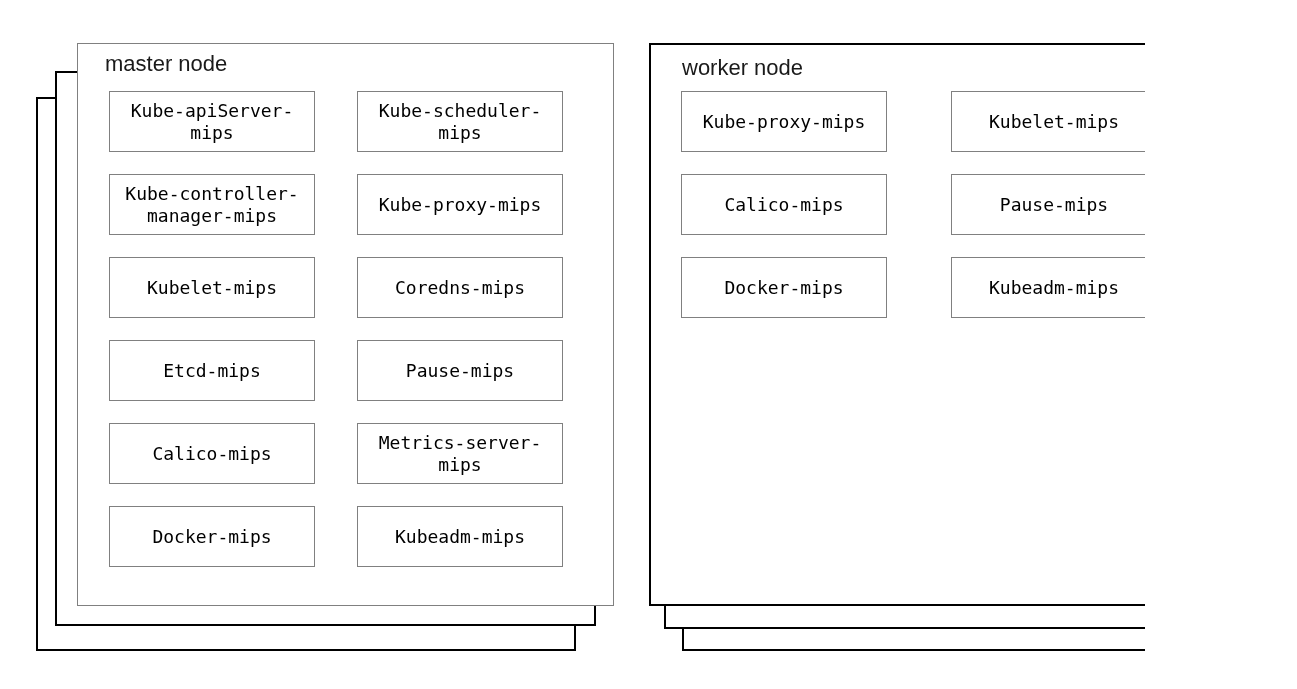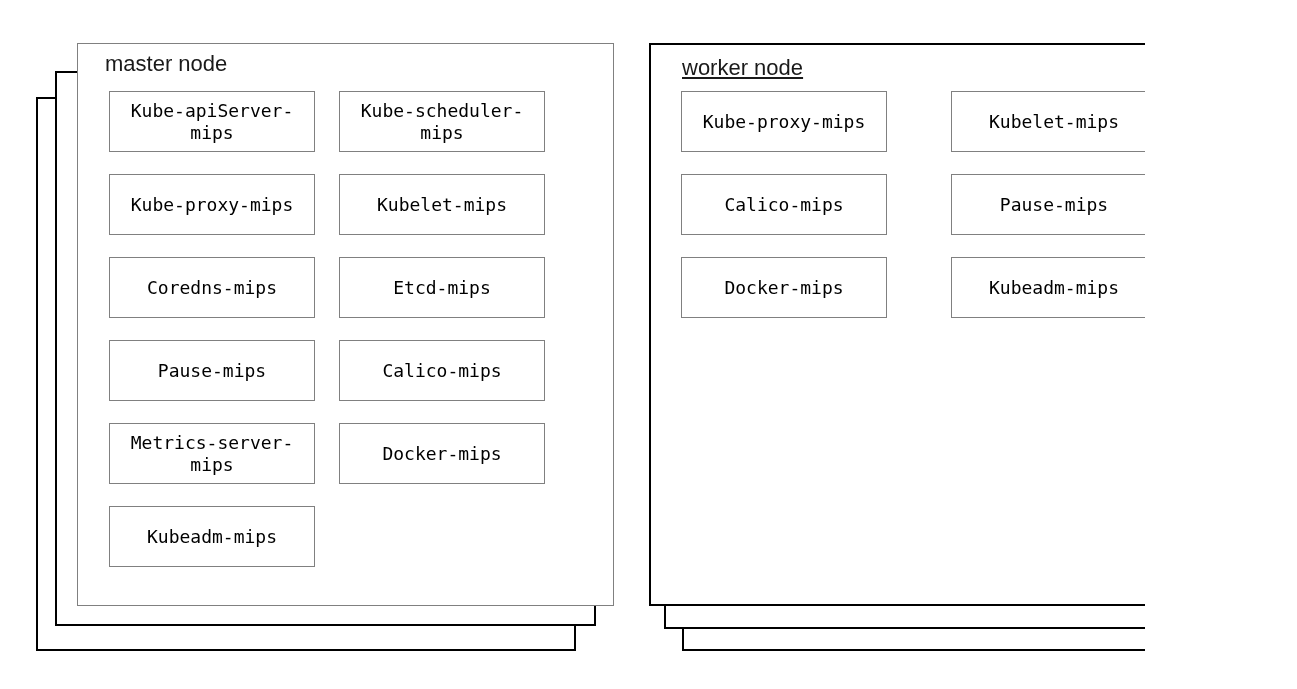--- a/index.html
+++ b/index.html
@@ -40,29 +40,29 @@
     border: 2px solid #000000;
   }
 
   .panel-title {
     font-family: "Liberation Sans", sans-serif;
     font-size: 22px;
     line-height: 26px;
     color: #1a1a1a;
   }
   .master-title { padding: 7px 0 0 27px; }
-  .worker-title { padding: 10px 0 0 31px; text-decoration: underline; }
+  .worker-title { padding: 10px 0 0 31px; }
 
   .grid {
     position: absolute;
     display: grid;
     grid-template-columns: 206px 206px;
     grid-auto-rows: 61px;
   }
-  .master-grid { left: 31px; top: 47px; gap: 22px 24px; }
+  .master-grid { left: 31px; top: 47px; gap: 22px 42px; }
   .worker-grid { left: 30px; top: 46px; gap: 22px 64px; }
 
   .component-box {
     border: 1px solid #808080;
     background: #ffffff;
     box-sizing: border-box;
     display: flex;
     align-items: center;
     justify-content: center;
     text-align: center;
@@ -81,20 +81,22 @@
   <div>
     <div class="stack-rect master-r3"></div>
     <div class="stack-rect master-r2"></div>
     <div class="panel master-panel">
       <div class="panel-title master-title">master node</div>
       <div class="grid master-grid">
         <div class="component-box">Kube-apiServer-
 mips</div>
         <div class="component-box">Kube-scheduler-
 mips</div>
+        <div class="component-box">Kube-controller-
+manager-mips</div>
         <div class="component-box">Kube-proxy-mips</div>
         <div class="component-box">Kubelet-mips</div>
         <div class="component-box">Coredns-mips</div>
         <div class="component-box">Etcd-mips</div>
         <div class="component-box">Pause-mips</div>
         <div class="component-box">Calico-mips</div>
         <div class="component-box">Metrics-server-
 mips</div>
         <div class="component-box">Docker-mips</div>
         <div class="component-box">Kubeadm-mips</div>

